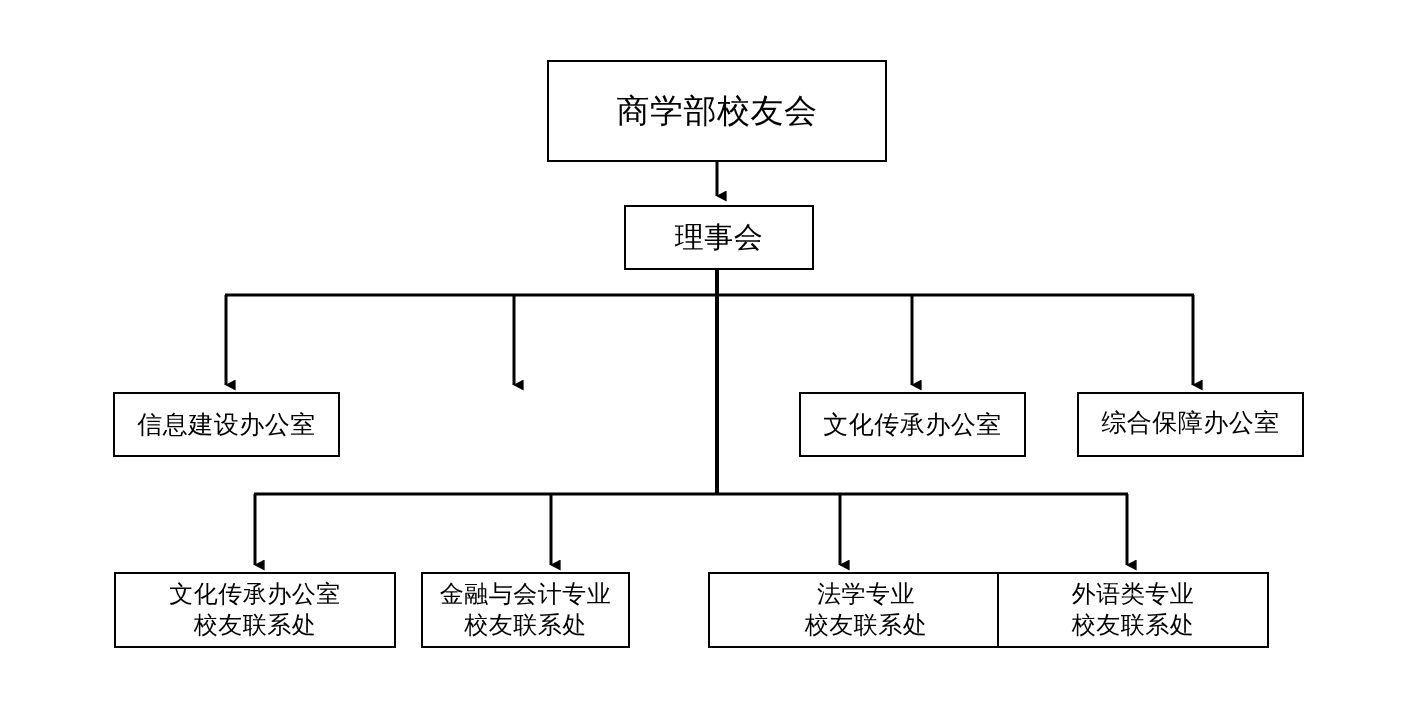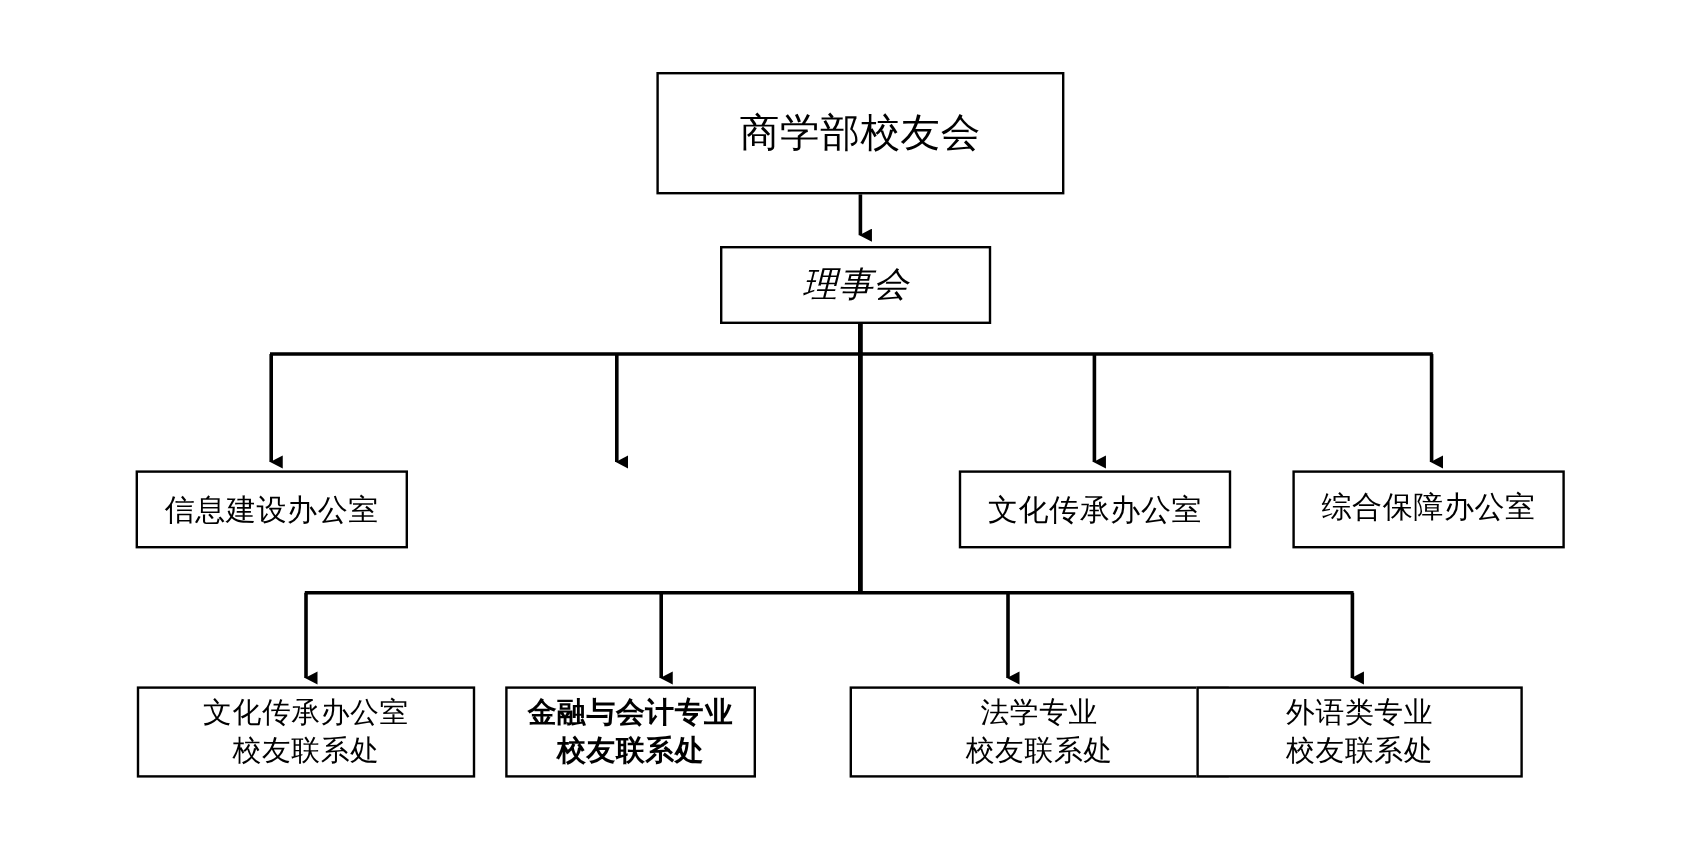--- a/index.html
+++ b/index.html
@@ -77,39 +77,39 @@
     <line x1="255" y1="494" x2="255" y2="565" stroke="#000000" stroke-width="3" marker-end="url(#arrowhead)"></line>
     <line x1="551" y1="494" x2="551" y2="565" stroke="#000000" stroke-width="3" marker-end="url(#arrowhead)"></line>
     <line x1="840" y1="494" x2="840" y2="565" stroke="#000000" stroke-width="3" marker-end="url(#arrowhead)"></line>
     <line x1="1127" y1="494" x2="1127" y2="565" stroke="#000000" stroke-width="3" marker-end="url(#arrowhead)"></line>
   </svg>
 
   <div class="node-box lvl-root" style="left:547px; top:60px; width:340px; height:102px;">
     <span class="node-label">商学部校友会</span>
   </div>
 
-  <div class="node-box lvl-board" style="left:600px; top:205px; width:226px; height:65px;font-style:italic;">
+  <div class="node-box lvl-board" style="left:624px; top:205px; width:190px; height:65px;">
     <span class="node-label">理事会</span>
   </div>
 
   <div class="node-box lvl-office" style="left:113px; top:392px; width:227px; height:65px;">
     <span class="node-label">信息建设办公室</span>
   </div>
   <div class="node-box lvl-office" style="left:799px; top:392px; width:227px; height:65px;">
     <span class="node-label">文化传承办公室</span>
   </div>
   <div class="node-box lvl-office" style="left:1077px; top:392px; width:227px; height:65px;font-family:Liberation Mono, monospace;">
     <span class="node-label">综合保障办公室</span>
   </div>
 
   <div class="node-box lvl-liaison" style="left:114px; top:572px; width:282px; height:76px;">
     <span class="node-label">文化传承办公室
 校友联系处</span>
   </div>
-  <div class="node-box lvl-liaison" style="left:421px; top:572px; width:209px; height:76px;font-weight:bold;">
+  <div class="node-box lvl-liaison" style="left:421px; top:572px; width:209px; height:76px;">
     <span class="node-label">金融与会计专业
 校友联系处</span>
   </div>
   <div class="node-box lvl-liaison" style="left:708px; top:572px; width:316px; height:76px;">
     <span class="node-label">法学专业
 校友联系处</span>
   </div>
   <div class="node-box lvl-liaison" style="left:997px; top:572px; width:272px; height:76px;">
     <span class="node-label">外语类专业
 校友联系处</span>

